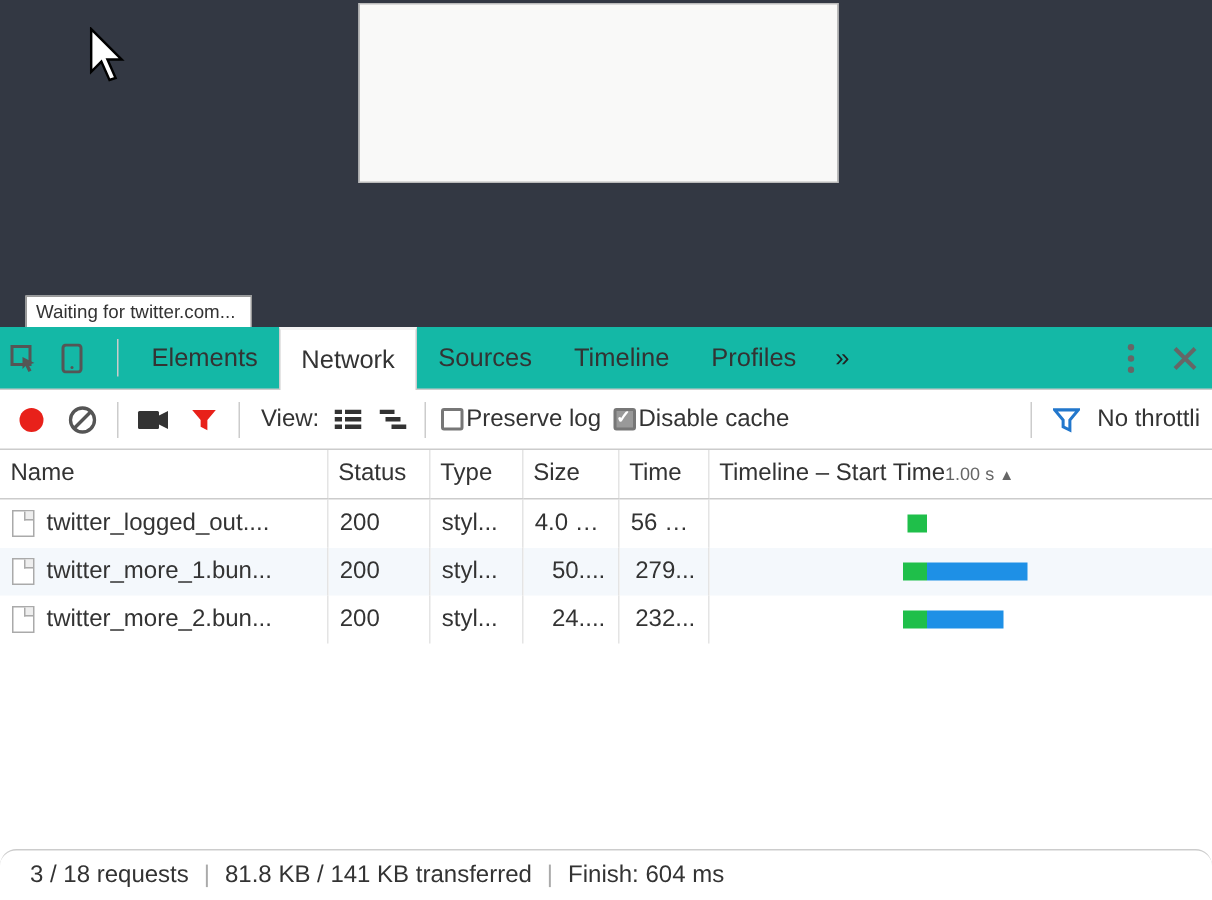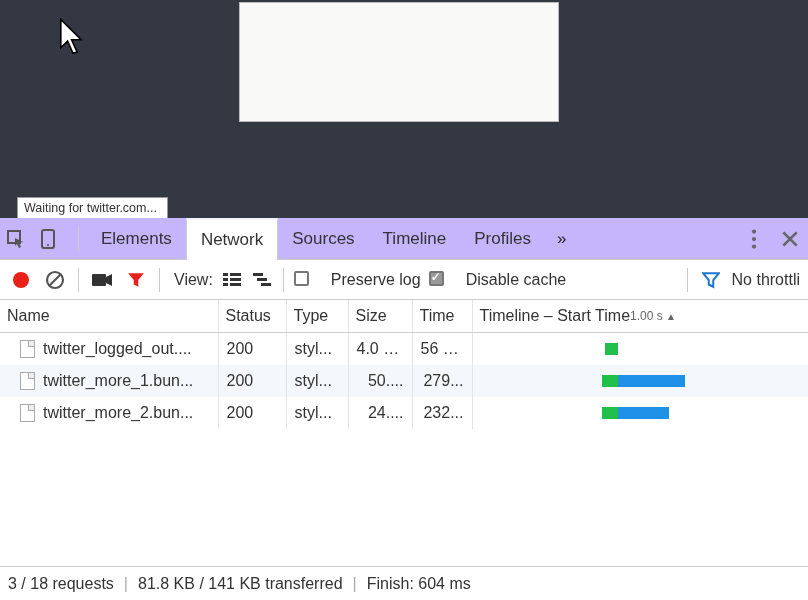--- a/index.html
+++ b/index.html
@@ -8,37 +8,37 @@
 
 .browser-area { position: relative; height: 218px; background: #333843; }
 .white-box { position: absolute; top: 2px; left: 239px; width: 320px; height: 120px; background: #f9f9f8; border: 1px solid #bbb; }
 .cursor { position: absolute; top: 18px; left: 58px; }
 .loading-bar { position: absolute; bottom: 0; left: 0; background: #fff; border: 1px solid #999; border-bottom: none; padding: 3px 10px 3px 6px; font-size: 12.5px; color: #333; margin-left: 17px; }
 
 
 .devtools { height: 382px; display: flex; flex-direction: column; background: #fff; }
 
 
-.tabs-row { display: flex; align-items: center; height: 42px; border-bottom: 1px solid #ccc; background: #c4b5fd; }
+.tabs-row { display: flex; align-items: center; height: 42px; border-bottom: 1px solid #ccc; background: #14b8a6; }
 .tabs-row .icon-btn { width: 32px; height: 42px; display: flex; align-items: center; justify-content: center; }
 .tabs-row .tabs { display: flex; align-items: stretch; height: 100%; margin-left: 6px; }
 .tabs-row .tabs .sep { width: 1px; background: #ccc; margin: 8px 8px; }
 .tab { padding: 0 14px; display: flex; align-items: center; font-size: 17px; color: #333; cursor: default; }
 .tab.active { background: #fff; border-top: 2px solid #f3f3f3; border-left: 1px solid #ccc; border-right: 1px solid #ccc; margin-bottom: -1px; }
 .more-tabs { padding: 0 12px; display: flex; align-items: center; font-size: 17px; }
 .spacer { flex: 1; }
 .dots-btn, .close-btn { width: 36px; height: 42px; display: flex; align-items: center; justify-content: center; font-size: 20px; color: #666; }
 
 
 .toolbar { display: flex; align-items: center; height: 40px; border-bottom: 1px solid #ccc; padding: 0 8px; gap: 8px; background: #fff; }
 .tool-ic { width: 26px; height: 26px; display: flex; align-items: center; justify-content: center; }
 .vsep { width: 1px; height: 24px; background: #ccc; margin: 0 2px; }
 .view-label { font-size: 16px; color: #333; margin-left: 4px; }
 .view-btn { width: 22px; height: 22px; display: flex; align-items: center; justify-content: center; }
-.chk { display: flex; gap: 22px; font-size: 16px; color: #333; }
+.chk { display: flex; align-items: center; gap: 2px; font-size: 16px; color: #333; }
 .chk input { width: 15px; height: 15px; appearance: none; border: 2px solid #777; border-radius: 2px; position: relative; background: #fff; }
 .chk input:checked { background: #999; }
 .chk input:checked::after { content: "✓"; position: absolute; top: -3px; left: 0px; color: #fff; font-size: 12px; font-weight: bold; }
 .filter-right { display: flex; align-items: center; gap: 8px; margin-left: auto; }
 .throttle { font-size: 16px; color: #333; white-space: nowrap; }
 
 
 .subtab-row { display: flex; align-items: center; height: 33px; border-bottom: 1px solid #ccc; background: #f3f3f3; }
 .subtab { display: flex; align-items: center; gap: 10px; padding: 0 12px; height: 100%; background: #fff; border-right: 1px solid #ccc; font-size: 16px; color: #333; }
 .subtab .x { color: #888; font-size: 15px; }
@@ -53,32 +53,32 @@
 .col-type { width: 62px; }
 .col-size { width: 64px; }
 .col-time { width: 60px; }
 .col-timeline { }
 .timeline-hdr { display: flex; align-items: center; justify-content: flex-start; }
 .tick-label { font-size: 12px; color: #666; margin-right: 8px; }
 .sort-arrow { font-size: 10px; color: #666; }
 tbody td { padding: 7px 8px; font-size: 16px; color: #333; border-right: 1px solid #e4e4e4; white-space: nowrap; overflow: hidden; text-overflow: ellipsis; }
 tbody tr:nth-child(even) { background: #f4f8fc; }
 tbody td:last-child { border-right: none; }
-.name-cell { display: flex; align-items: center; gap: 8px; margin-left: 12px; }
+.name-cell { display: flex; align-items: center; gap: 8px; }
 .file-ic { width: 15px; height: 18px; border: 1px solid #aaa; background: #fff; position: relative; flex-shrink: 0; }
 .file-ic::after { content:""; position:absolute; top:0; right:0; width:5px; height:5px; background:#eee; border-left:1px solid #aaa; border-bottom:1px solid #aaa; }
 .size-cell, .time-cell { text-align: right; }
 
 .waterfall { position: relative; height: 18px; }
 .wbar { position: absolute; top: 3px; height: 12px; border-radius: 0; }
 .wgreen { background: #1fbf4a; }
 .wblue { background: #1e90e6; }
 
 
-.summary { height: 34px; border-top: 1px solid #ccc; display: flex; align-items: center; padding: 0 8px; font-size: 16px; color: #333; gap: 6px; }
+.summary { height: 34px; border-top: 1px solid #ccc; display: flex; align-items: center; padding: 0 20px; font-size: 16px; color: #333; gap: 6px; border-radius: 11px; }
 .summary .s-sep { color: #aaa; margin: 0 4px; }
 
 
 svg { display: block; }
 </style>
 </head>
 <body>
 
 <div class="browser-area">
   <div class="white-box"></div>

